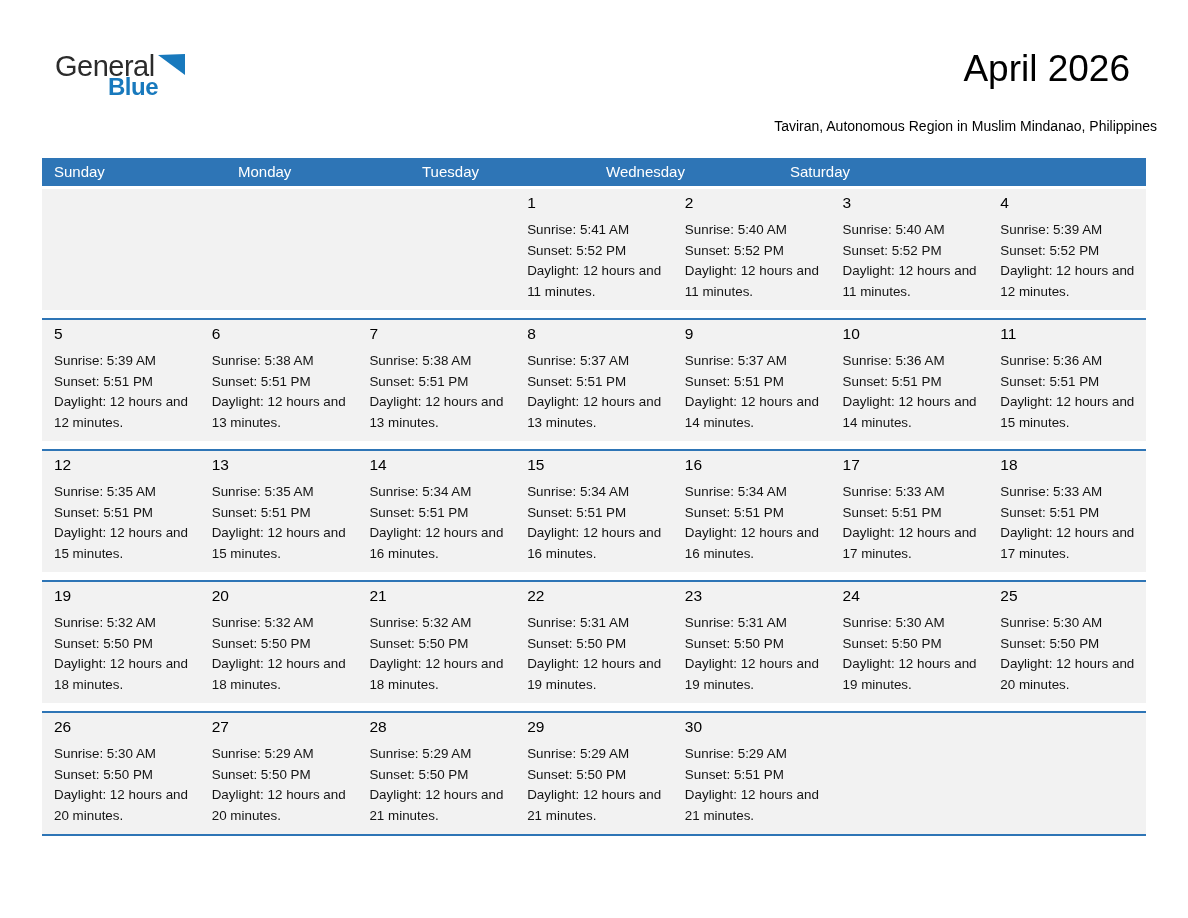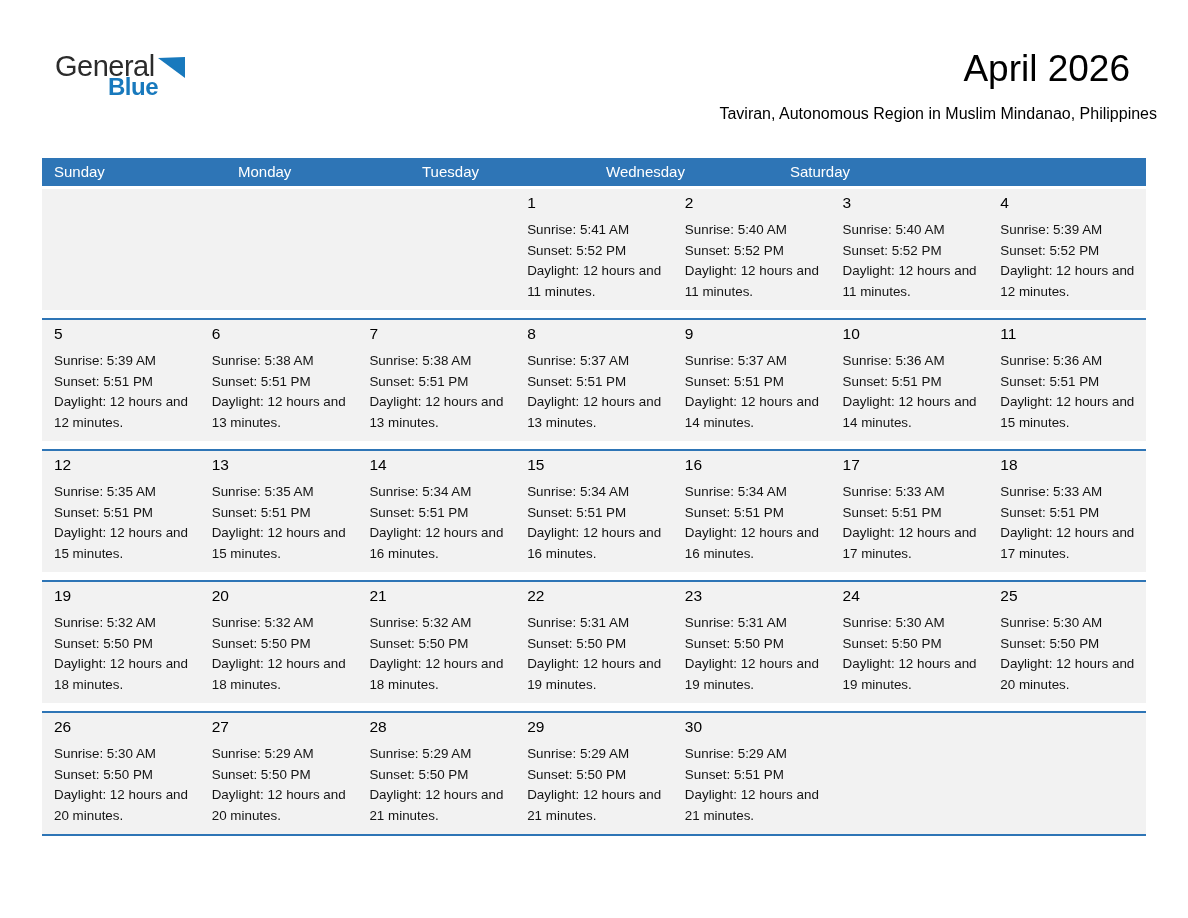--- a/index.html
+++ b/index.html
@@ -11,21 +11,21 @@
   .page {
     position: relative;
     width: 1188px;
     height: 918px;
     background: #ffffff;
     overflow: hidden;
   }
   
   .page-header { position: relative; height: 158px; }
   .logo { position: absolute; left: 55px; top: 52px; line-height: 1; }
-  .logo-top { display: flex; align-items: flex-end; }
+  .logo-top { display: flex; align-items: flex-start; }
   .logo-general {
     font-size: 29px;
     color: #2b2b2b;
     letter-spacing: -0.5px;
   }
   .logo-triangle { display: inline-block; margin-left: 3px; margin-top: 2px; }
   .logo-blue {
     font-size: 24px;
     font-weight: bold;
     color: #1879BD;
@@ -35,23 +35,23 @@
   }
   .month-title {
     position: absolute;
     top: 48px;
     right: 58px;
     font-size: 37px;
     color: #000000;
   }
   .location {
     position: absolute;
-    top: 105px;
+    top: 118px;
     right: 31px;
-    font-size: 16px;
+    font-size: 14px;
     color: #000000;
   }
   
   .calendar { margin: 0 42px; }
   .day-header-row {
     display: grid;
     grid-template-columns: repeat(6, 1fr);
     background: #2E75B6;
   }
   .day-header {

